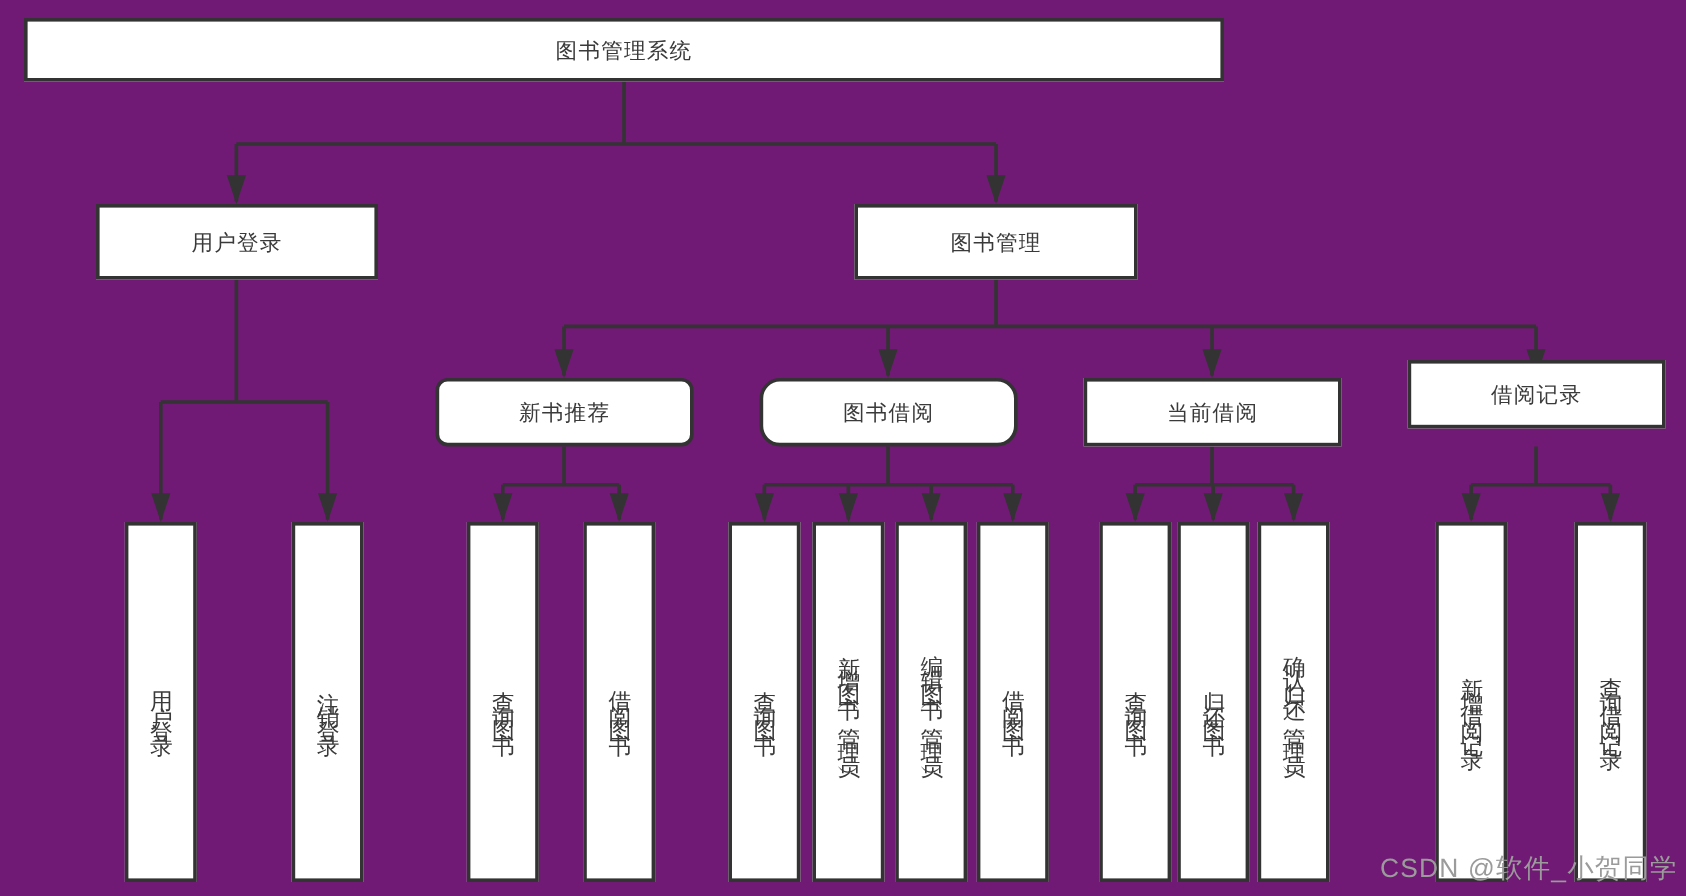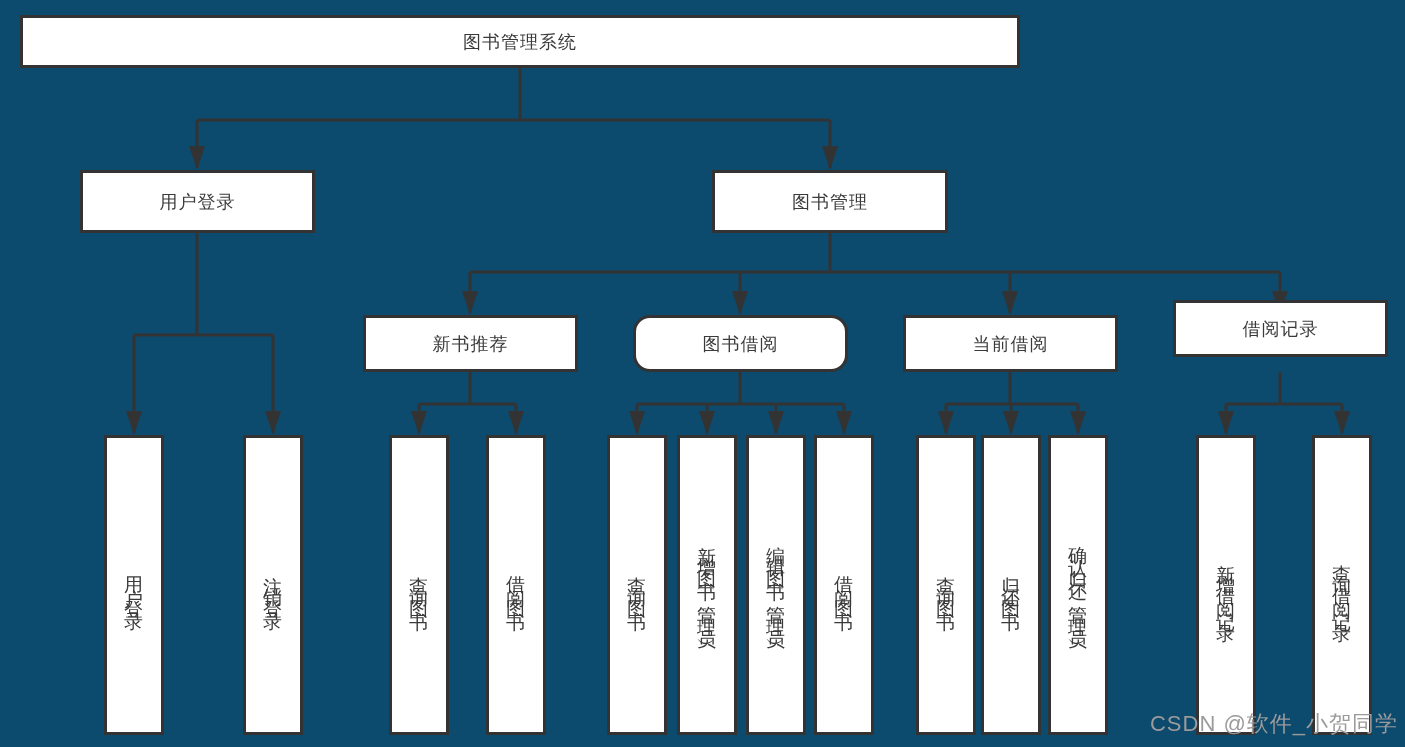--- a/index.html
+++ b/index.html
@@ -5,21 +5,21 @@
   html, body {
     margin: 0;
     padding: 0;
     background: #ffffff;
     font-family: "Liberation Sans", "DejaVu Sans", sans-serif;
   }
   .stage {
     position: relative;
     width: 1405px;
     height: 747px;
-    background: #0c4a6e;
+    background: #701a75;
     overflow: hidden;
   }
   .connectors {
     position: absolute;
     left: 0;
     top: 0;
   }
   .hbox {
     position: absolute;
     box-sizing: border-box;
@@ -127,21 +127,21 @@
     <span>图书管理系统</span>
   </div>
 
   <div class="hbox" style="left:80px; top:170px; width:235px; height:63px;">
     <span>用户登录</span>
   </div>
   <div class="hbox" style="left:712px; top:170px; width:236px; height:63px;">
     <span>图书管理</span>
   </div>
 
-  <div class="hbox" style="left:363px; top:315px; width:215px; height:57px;">
+  <div class="hbox" style="left:363px; top:315px; width:215px; height:57px;border-radius:10px;">
     <span>新书推荐</span>
   </div>
   <div class="hbox" style="left:633px; top:315px; width:215px; height:57px;border-radius:17px;">
     <span>图书借阅</span>
   </div>
   <div class="hbox" style="left:903px; top:315px; width:215px; height:57px;">
     <span>当前借阅</span>
   </div>
   <div class="hbox" style="left:1173px; top:300px; width:215px; height:57px;">
     <span>借阅记录</span>

